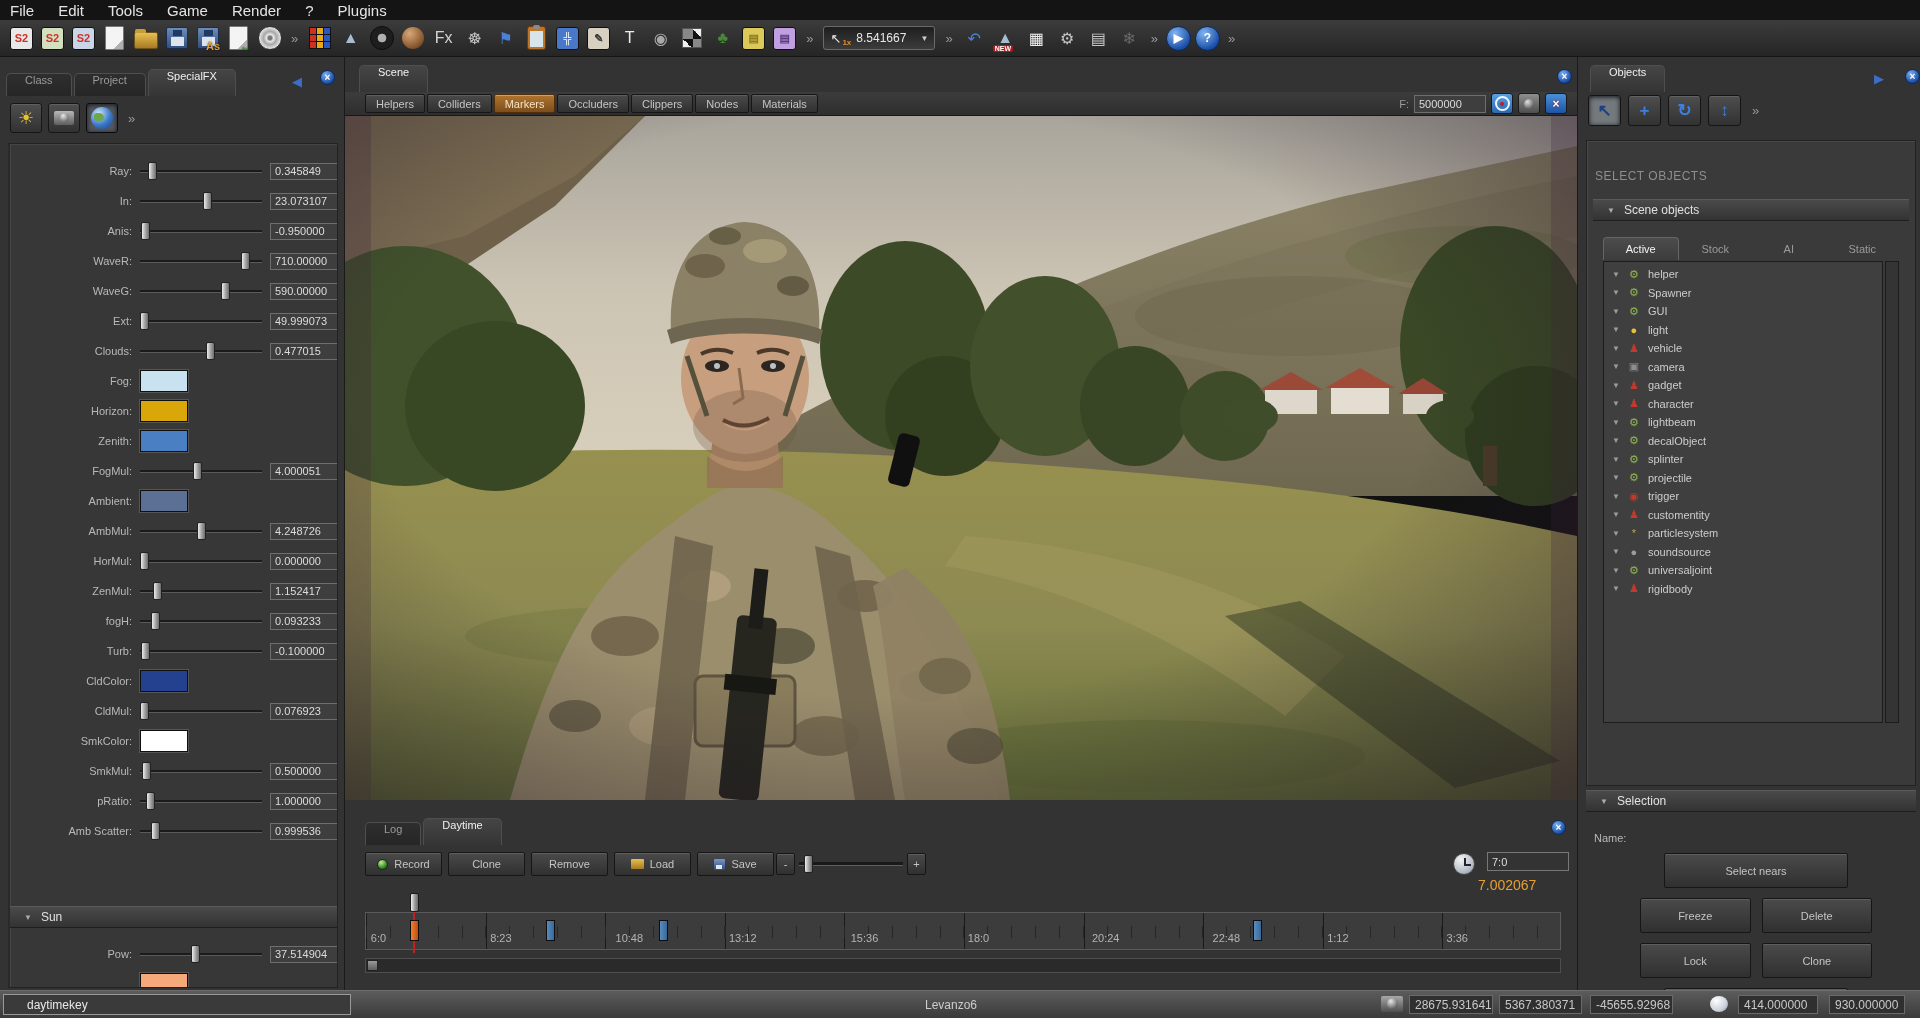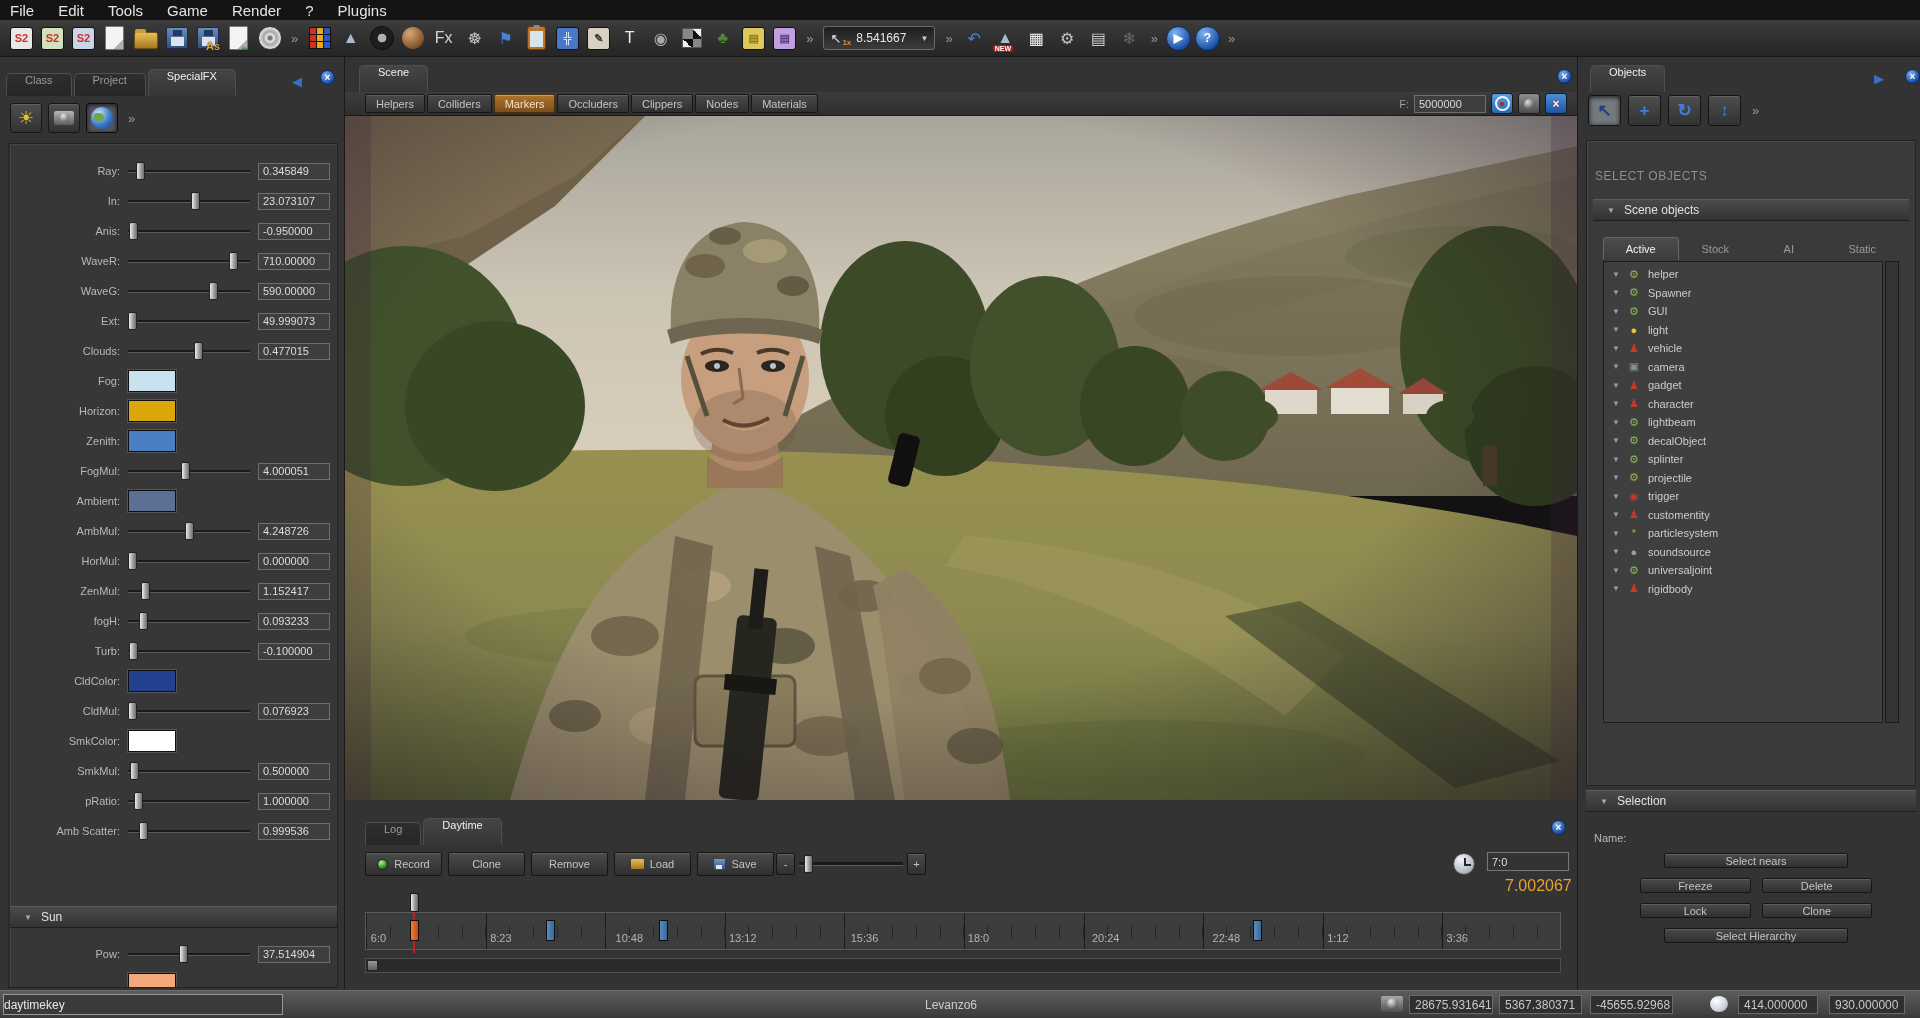--- a/index.html
+++ b/index.html
@@ -77,21 +77,21 @@
   box-shadow:inset 0 1px 0 #606060;border-radius:3px;display:flex;align-items:center;justify-content:center;font-size:16px}
 .toolbtn.active{background:#54585e;box-shadow:inset 0 1px 5px #14171c;border-color:#0a0a0a}
 .sun-glyph{color:#e8c030;font-size:18px}
 .cam-mini{width:20px;height:14px;background:linear-gradient(#b8b8b8,#5e5e5e);border-radius:2px;position:relative}
 .cam-mini::after{content:"";position:absolute;left:6px;top:2px;width:9px;height:9px;border-radius:50%;background:radial-gradient(circle at 35% 30%,#e8e8e8,#444)}
 .world-glyph{width:22px;height:22px;border-radius:50%;background:radial-gradient(circle at 35% 30%,#cfe6f8,#3a78c8 55%,#16408a);position:relative}
 .world-glyph::after{content:"";position:absolute;left:3px;top:6px;width:10px;height:8px;background:#6aa84a;border-radius:40% 60% 50% 40%}
 #fx-box{position:absolute;left:8px;top:86px;width:330px;height:845px;background:#373737;
   border:1px solid #222;border-left:2px solid #2a2a2a;box-shadow:inset 1px 1px 0 #454545;overflow:hidden}
 #fx-rows{position:absolute;left:0;top:12px;width:100%}
-.srow{display:grid;grid-template-columns:86px 122px 72px;column-gap:8px;height:30px;align-items:center;padding-left:24px}
+.srow{display:grid;grid-template-columns:86px 122px 72px;column-gap:8px;height:30px;align-items:center;padding-left:36px}
 .slabel{text-align:right;color:#b8b8b8;font-size:11px}
 .track{position:relative;height:22px}
 .track-line{position:absolute;left:0;right:0;top:10px;height:2px;background:#1b1b1b;box-shadow:0 1px 0 #5a5a5a}
 .handle{position:absolute;top:2px;width:9px;height:18px;border-radius:2px;border:1px solid #222;
   background:linear-gradient(90deg,#ececec,#a0a0a0 55%,#6e6e6e)}
 .swatch{width:48px;height:22px;border:1px solid #0f0f0f;outline:1px solid #555}
 #sun-hdr{position:absolute;left:0;top:762px;width:100%}
 #sun-rows{position:absolute;left:0;top:795px;width:100%}
 
 
@@ -130,21 +130,21 @@
 #zoom-slider{width:104px;height:22px;position:relative}
 #zoom-slider .hs-line{position:absolute;left:0;right:0;top:9px;height:3px;background:#191919;box-shadow:0 1px 0 #5e5e5e}
 #zoom-slider .hs-handle{position:absolute;left:5px;top:2px;width:9px;height:18px;border-radius:2px;border:1px solid #222;
   background:linear-gradient(90deg,#ececec,#a0a0a0 55%,#6e6e6e)}
 #clockgrp{position:absolute;left:1108px;top:50px}
 .clock-icon{position:absolute;left:0;top:3px;width:22px;height:22px;border-radius:50%;border:1px solid #4a4a4a;
   background:radial-gradient(circle at 35% 28%,#f4f4f4,#b4bcc6 65%,#7e8690)}
 .clock-icon::before{content:"";position:absolute;left:10px;top:4px;width:2px;height:8px;background:#223}
 .clock-icon::after{content:"";position:absolute;left:11px;top:10px;width:6px;height:2px;background:#223}
 #time-input{position:absolute;left:34px;top:2px;width:82px;height:19px;background:#333;border:1px solid #777}
-#time-float{position:absolute;left:52px;top:27px;color:#e8a030;font-size:16px}
+#time-float{position:absolute;left:25px;top:27px;color:#e8a030;font-size:14px}
 #timeline{position:absolute;left:20px;top:112px;width:1196px;height:38px;border:1px solid #5a5a5a;
   background-color:#3c3c3c;
   background-image:repeating-linear-gradient(90deg,#262626 0 1px,transparent 1px 23.9px),
                    repeating-linear-gradient(90deg,#1a1a1a 0 1px,transparent 1px 119.6px);
   background-size:auto 12px,auto 100%;background-position:0 13px,0 0;background-repeat:repeat-x}
 .tl-label{position:absolute;top:19px;color:#b4b4b4;font-size:11px;white-space:nowrap}
 .tl-mark{position:absolute;top:7px;width:9px;height:21px;border:1px solid #0e0e0e}
 .tl-mark.orange{background:linear-gradient(90deg,#f08030,#c04c10)}
 .tl-mark.blue{background:linear-gradient(90deg,#5a8cc0,#38699c)}
 .playline{position:absolute;top:-4px;width:2px;height:44px;background:#c42020}
@@ -171,28 +171,28 @@
 .otab{flex:1;text-align:center;color:#9a9a9a;font-size:11px;padding:5px 0}
 .otab.active{background:linear-gradient(#4c4c4c,#3c3c3c);border:1px solid #666;border-bottom:none;border-radius:4px 4px 0 0;color:#f4f4f4}
 #obj-list{position:absolute;left:16px;top:120px;width:280px;height:462px;background:#3f3f3f;border:1px solid #1c1c1c;padding-top:3px}
 #obj-scroll{position:absolute;left:298px;top:120px;width:14px;height:462px;background:#343434;border:1px solid #1c1c1c}
 .orow{height:18.5px;display:flex;align-items:center;gap:7px;padding-left:8px;color:#cccccc;font-size:11px}
 .orow .tri{font-size:8px;color:#9a9a9a}
 .oicn{width:14px;display:flex;justify-content:center;font-size:11px}
 #selection-hdr{position:absolute;left:8px;top:733px;width:330px}
 #name-label{position:absolute;left:16px;top:775px;color:#b8b8b8}
 #sel-btns{position:absolute;left:62px;top:796px;width:232px;display:grid;grid-template-columns:1fr 1fr;gap:10px 11px}
-.selbtn{height:15px}
+.selbtn{height:35px}
 .selbtn.wide{grid-column:1/3;margin:0 24px}
 
 
 #statusbar{position:absolute;left:0;top:990px;width:1920px;height:28px;
   background:linear-gradient(#5c5c5c,#3a3a3a);border-top:1px solid #6e6e6e}
-#sb-input{position:absolute;left:3px;top:3px;width:280px;height:21px;background:#3a3a3a;border:1px solid #999;
-  color:#e8e8e8;display:flex;align-items:center;padding-left:0;font-size:12px}
+#sb-input{position:absolute;left:3px;top:3px;width:348px;height:21px;background:#3a3a3a;border:1px solid #999;
+  color:#e8e8e8;display:flex;align-items:center;padding-left:23px;font-size:12px}
 #sb-center{position:absolute;left:925px;top:7px;color:#cccccc;font-size:12px}
 .sb-field{position:absolute;top:4px;height:19px;background:#2f2f2f;border:1px solid #6a6a6a;color:#c8c8c8;
   display:flex;align-items:center;padding:0 5px;font-size:12px}
 #sb-cam{position:absolute;left:1381px;top:5px;width:22px;height:16px;background:linear-gradient(#a8a8a8,#4e4e4e);border-radius:2px}
 #sb-cam::after{content:"";position:absolute;left:6px;top:2px;width:11px;height:11px;border-radius:50%;background:radial-gradient(circle at 35% 30%,#e8e8e8,#333)}
 #sb-sphere{position:absolute;left:1710px;top:5px;width:18px;height:16px;border-radius:50%;
   background:radial-gradient(circle at 35% 28%,#ffffff,#cdd4dc 60%,#8894a2)}
 </style>
 </head>
 <body>

